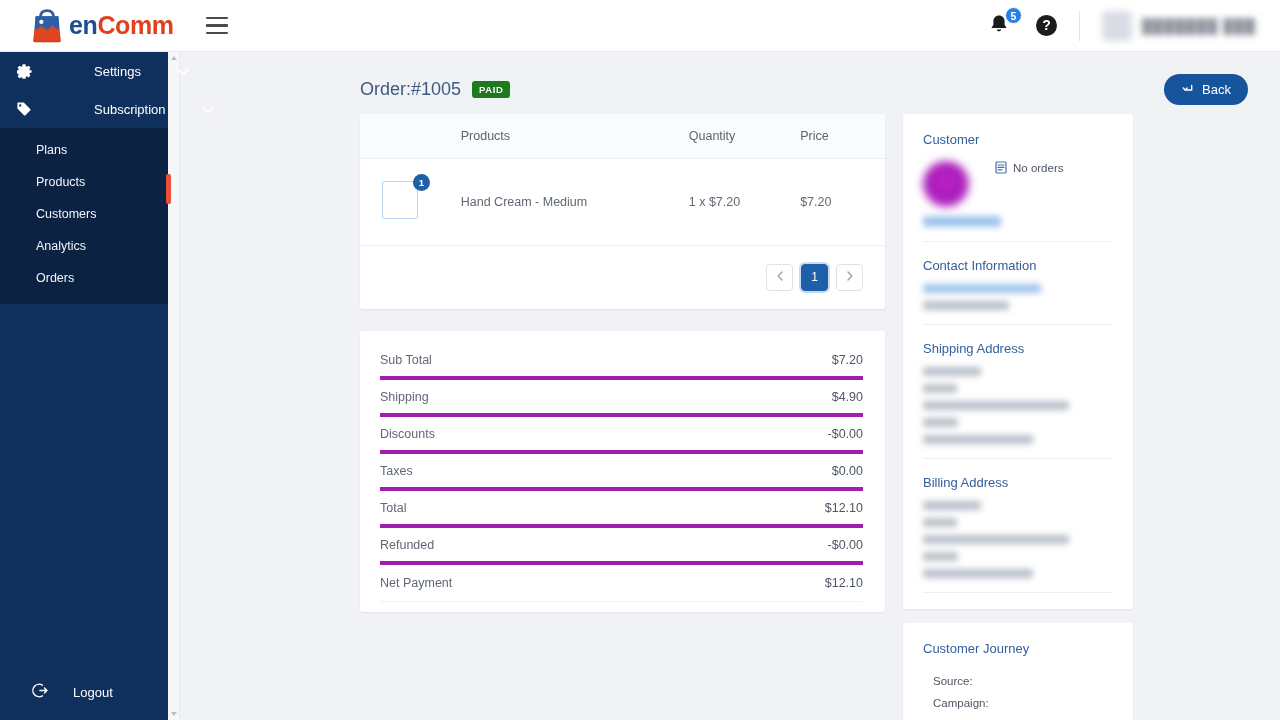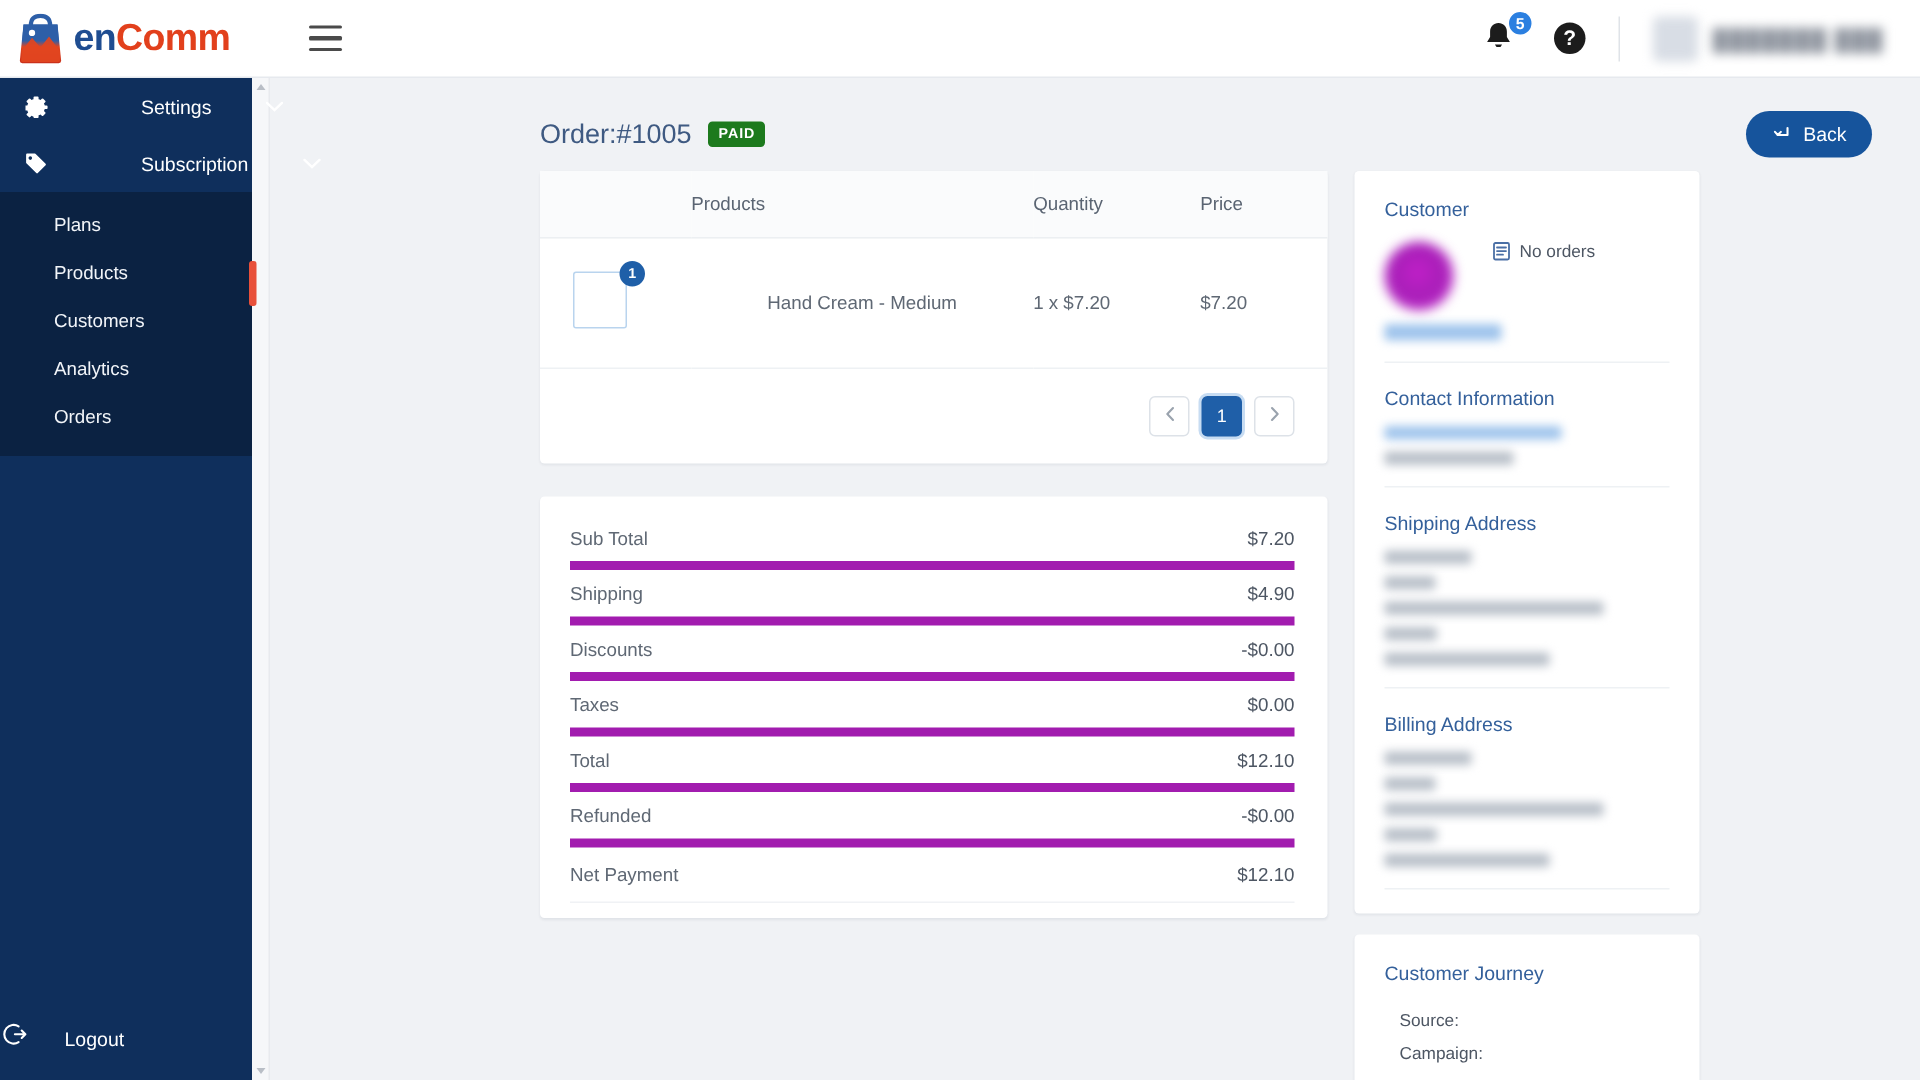--- a/index.html
+++ b/index.html
@@ -13,21 +13,21 @@
 
   
   .topbar {
     position: absolute; top: 0; left: 0;
     width: 1280px; height: 52px;
     background: #ffffff;
     border-bottom: 1px solid #e6e9ee;
     display: flex; align-items: center;
     z-index: 30;
   }
-  .brand { width: 168px; height: 52px; display: flex; align-items: center; padding-left: 10px; }
+  .brand { width: 168px; height: 52px; display: flex; align-items: center; padding-left: 30px; }
   .brand-logo { width: 34px; height: 34px; flex: 0 0 34px; }
   .brand-name { font-size: 25px; font-weight: bold; letter-spacing: -0.4px; margin-left: 5px; }
   .brand-en { color: #1f4d91; }
   .brand-comm { color: #e2401c; }
 
   .hamburger { margin-left: 38px; width: 22px; height: 18px; display: flex; flex-direction: column; justify-content: space-between; cursor: pointer; }
   .hamburger span { display: block; height: 2.4px; background: #4a4a4a; border-radius: 1px; }
 
   .top-right { margin-left: auto; display: flex; align-items: center; height: 52px; }
   .bell-wrap { position: relative; width: 26px; height: 26px; margin-right: 22px; cursor: pointer; }
@@ -70,21 +70,21 @@
   .nav-item .nav-ic { width: 20px; flex: 0 0 20px; display: flex; align-items: center; justify-content: center; }
   .nav-item .nav-label { flex: 1; font-size: 13px; padding-left: 24px; white-space: nowrap; }
   .nav-item .nav-chev { flex: 0 0 14px; }
   .submenu { background: #0b2242; padding: 6px 0 10px 0; }
   .sub-item {
     height: 32px; display: flex; align-items: center;
     padding-left: 36px; font-size: 12.5px; color: #f2f5f9; cursor: pointer;
   }
   .sidebar-spacer { flex: 1 1 auto; background: #0f2f5c; }
   .logout {
-    height: 40px; display: flex; align-items: center; padding: 0 2px;
+    height: 40px; display: flex; align-items: center; padding: 0 32px;
     color: #fff; cursor: pointer; margin-bottom: 8px;
   }
   .logout .nav-label { font-size: 13px; padding-left: 24px; }
   .side-marker {
     position: absolute; left: 166px; top: 174px;
     width: 5px; height: 30px; background: #e8503a; border-radius: 2px; z-index: 25;
   }
 
   
   .scrolltrack {
@@ -134,21 +134,21 @@
   table.prod thead th {
     background: #fafbfc; border-bottom: 1px solid #eceff2;
     font-size: 12.5px; color: #5a6472; font-weight: normal;
     text-align: left; padding: 15px 0; height: 44px;
   }
   table.prod tbody td {
     border-bottom: 1px solid #eef1f4;
     font-size: 12.5px; color: #5f6874; padding: 22px 0; vertical-align: middle;
   }
   .c-img { width: 95px; padding-left: 22px !important; }
-  .c-prod { width: 215px; text-align: center; }
+  .c-prod { width: 215px; }
   .c-qty { width: 105px; }
   .c-price { width: 80px; }
   .thumb-wrap { position: relative; width: 40px; height: 42px; }
   .thumb {
     width: 36px; height: 38px; border: 1.4px solid #b9d4ee; background: #fff; border-radius: 2px;
   }
   .thumb-badge {
     position: absolute; top: -7px; right: -8px;
     width: 17px; height: 17px; border-radius: 50%;
     background: #1f5fa8; color: #fff; font-size: 9.5px; font-weight: bold;
@@ -159,21 +159,21 @@
     width: 27px; height: 27px; border: 1px solid #dde2e8; border-radius: 4px;
     background: #fff; color: #8d96a2; font-size: 12px; line-height: 25px; text-align: center;
     cursor: pointer; font-family: "Liberation Sans", sans-serif;
   }
   .pg.active { background: #1f5fa8; border-color: #1f5fa8; color: #fff; box-shadow: 0 0 0 2px #c7dcf2; }
 
   
   .totals-card { margin-top: 22px; padding: 12px 22px 10px 20px; }
   .trow {
     display: flex; align-items: center; justify-content: space-between;
-    height: 37px; border-bottom: 6px solid #a21caf; font-size: 12.5px;
+    height: 37px; border-bottom: 4px solid #a21caf; font-size: 12.5px;
   }
   .trow:last-child { border-bottom: 1px solid #f0f2f5; }
   .tlabel { color: #5f6874; }
   .tvalue { color: #4d5663; }
 
   
   .panel { padding: 18px 20px 16px 20px; }
   .panel + .panel { margin-top: 14px; }
   .panel-title { font-size: 13px; color: #34609b; margin-bottom: 14px; }
   .cust-row { display: flex; align-items: flex-start; }

